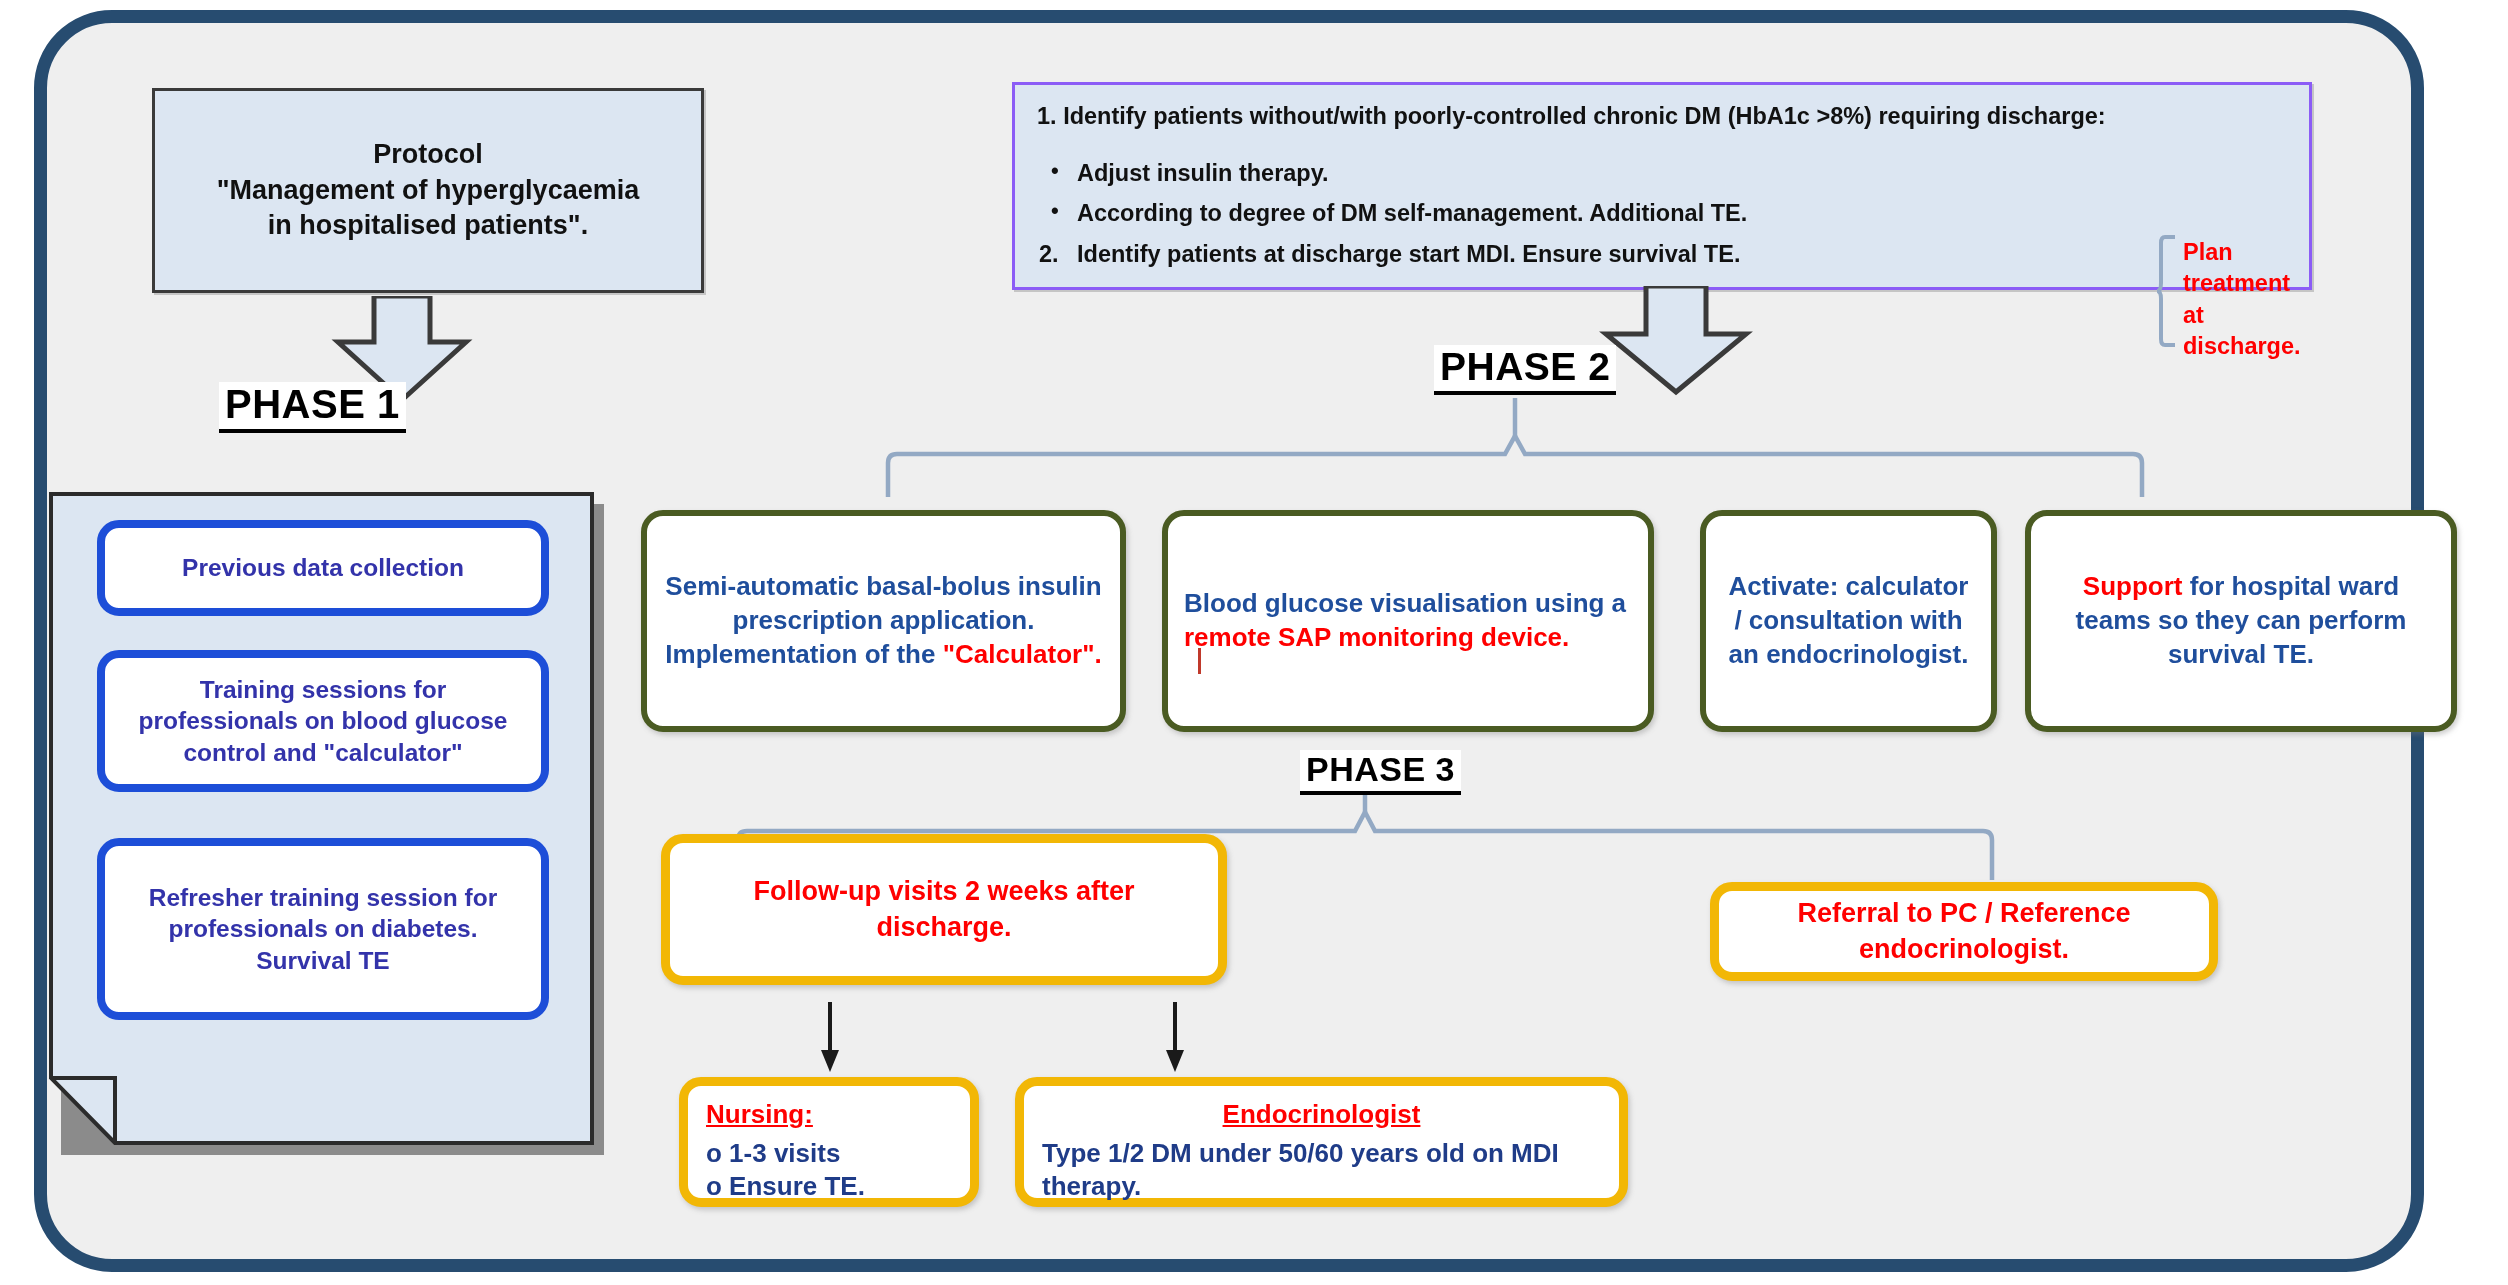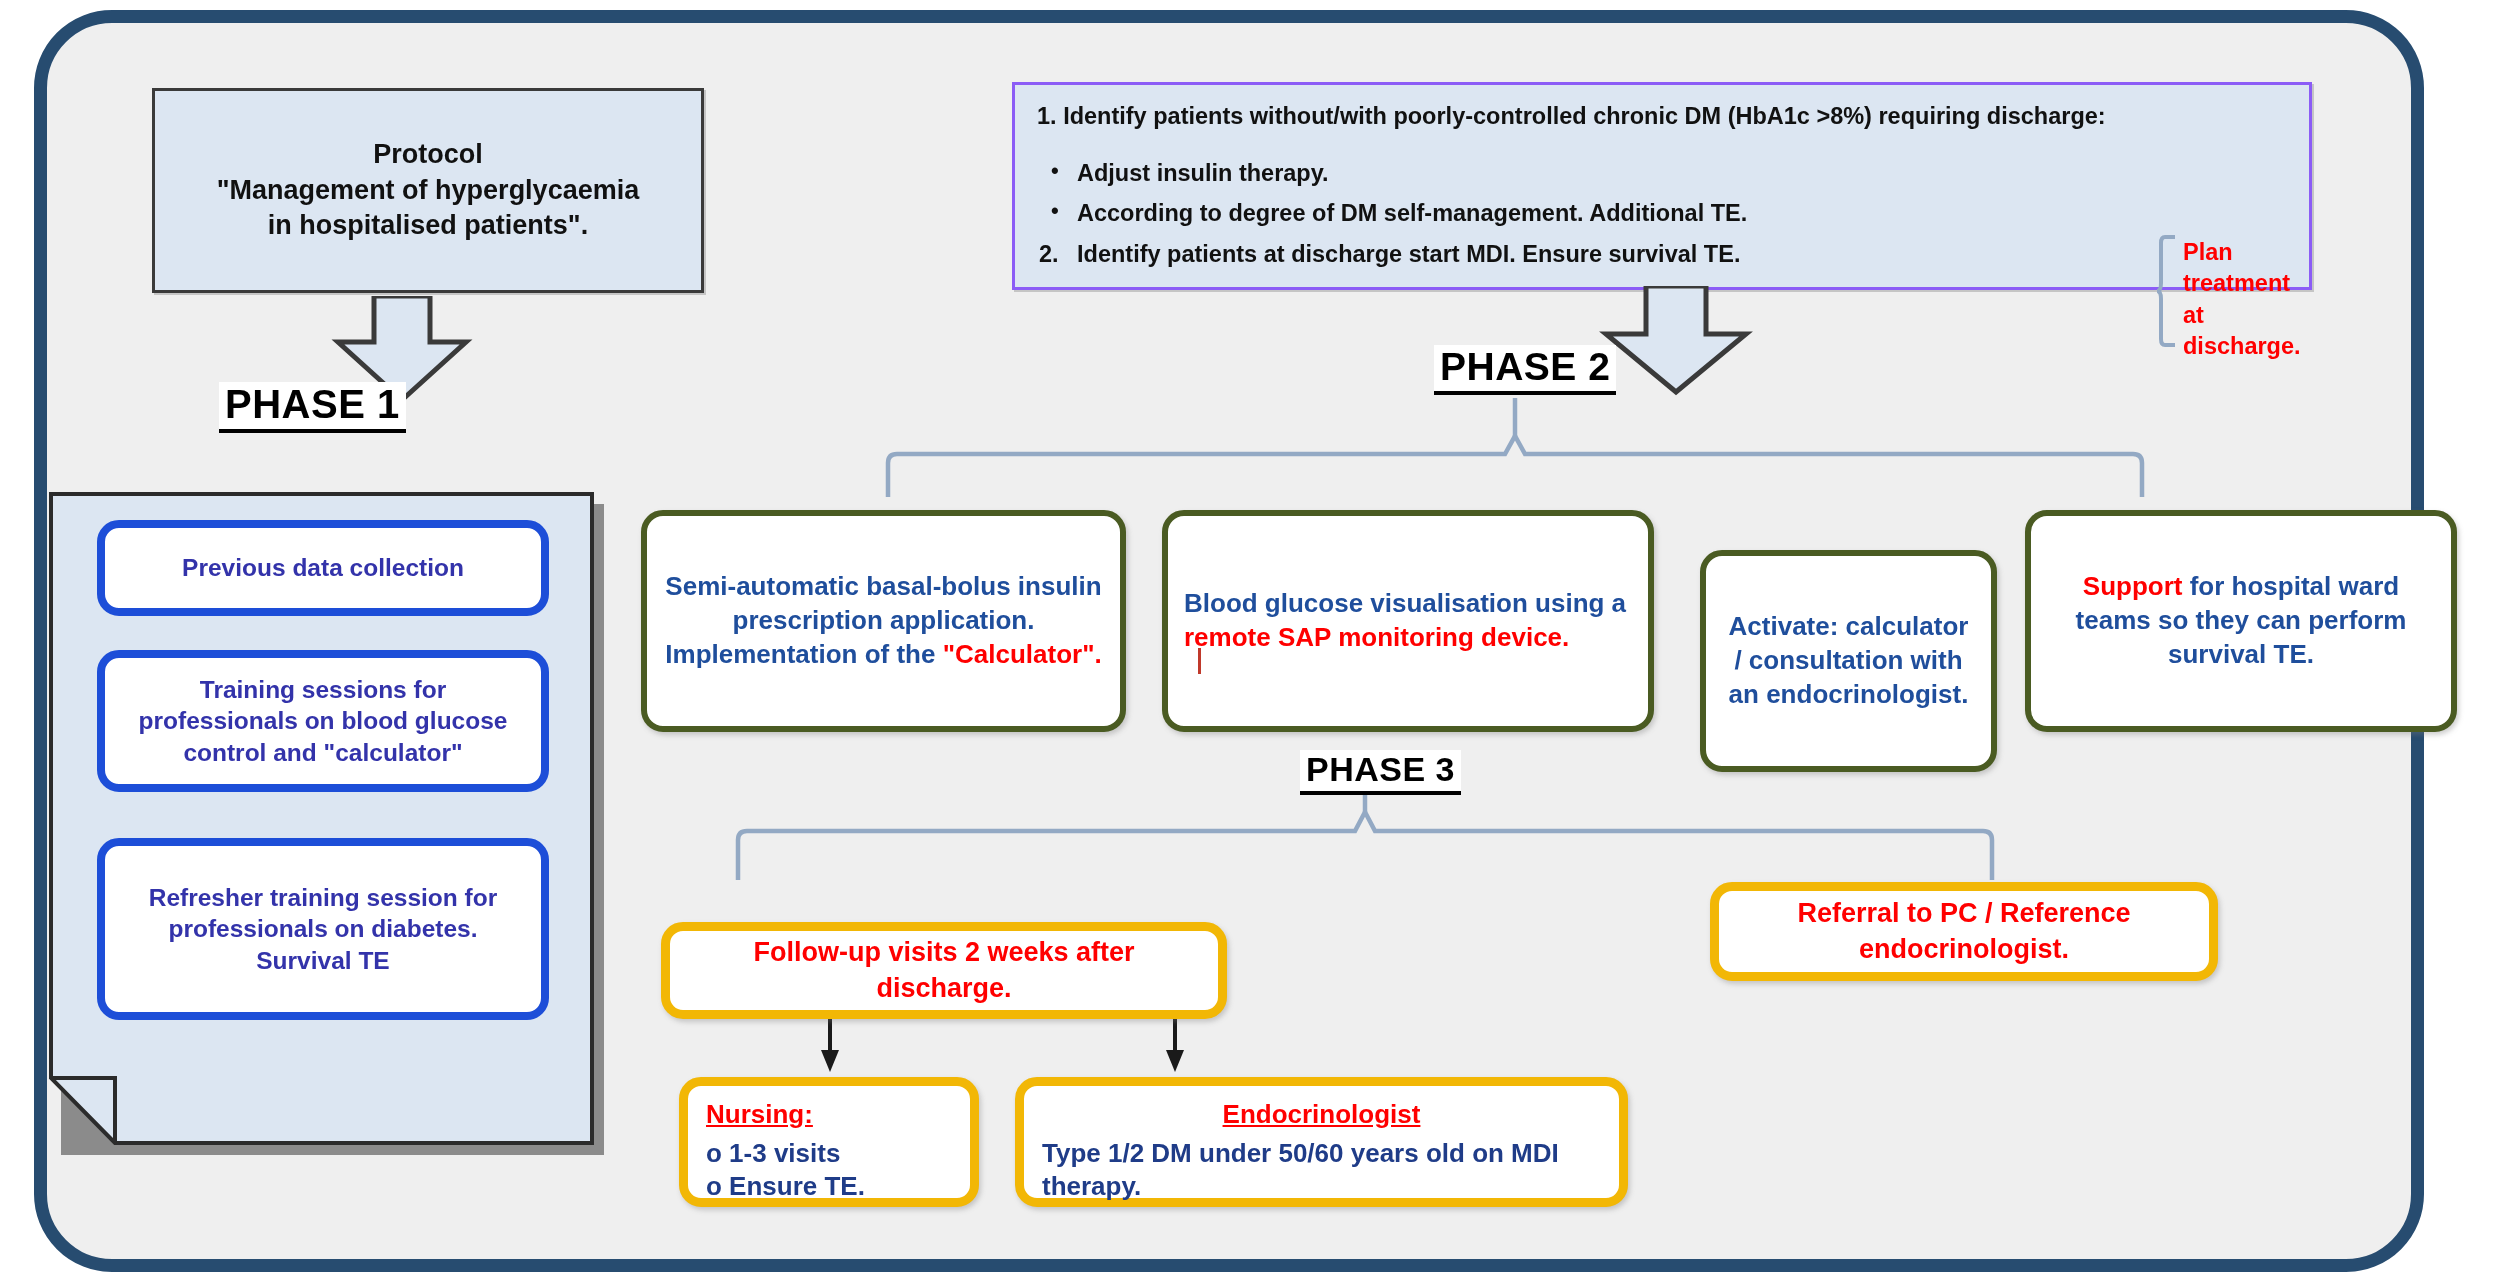--- a/index.html
+++ b/index.html
@@ -120,42 +120,42 @@
     border:6px solid #4a5b22;
     border-radius:22px;
     display:flex; align-items:center; justify-content:center;
     text-align:center;
     color:#1f4e9c; font-weight:bold; font-size:26px; line-height:1.3;
     padding:6px 16px;
     box-shadow: 2px 3px 5px rgba(120,120,120,.35);
   }
   #p2-card-0{ left:641px; top:510px; width:485px; height:222px; }
   #p2-card-1{ left:1162px; top:510px; width:492px; height:222px; }
-  #p2-card-2{ left:1700px; top:510px; width:297px; height:222px;margin-top:40px; }
+  #p2-card-2{ left:1700px; top:510px; width:297px; height:222px; }
   #p2-card-3{ left:2025px; top:510px; width:432px; height:222px; }
   #p2-card-1 .inner{ text-align:left; width:100%; }
 
   .tiny-red-mark{
     position:absolute; left:1198px; top:648px;
     width:3px; height:26px; background:#c0392b;
   }
 
   
   .p3card{
     position:absolute; box-sizing:border-box;
     background:#ffffff;
     border:9px solid #f2b705;
     border-radius:22px;
     display:flex; align-items:center; justify-content:center;
     text-align:center;
     color:#ff0000; font-weight:bold; font-size:27px; line-height:1.3;
     padding:4px 16px;
     box-shadow: 2px 3px 5px rgba(120,120,120,.35);
   }
-  #p3-card-0{ left:661px; top:922px; width:566px; height:97px; }
+  #p3-card-0{ left:661px; top:834px; width:566px; height:151px; }
   #p3-card-1{ left:1710px; top:882px; width:508px; height:99px; }
 
   .p3bottom{
     position:absolute; box-sizing:border-box;
     background:#ffffff;
     border:9px solid #f2b705;
     border-radius:22px;
     padding:12px 18px 10px 18px;
     color:#1f3c88; font-weight:bold; font-size:26px; line-height:1.26;
     text-align:left;

